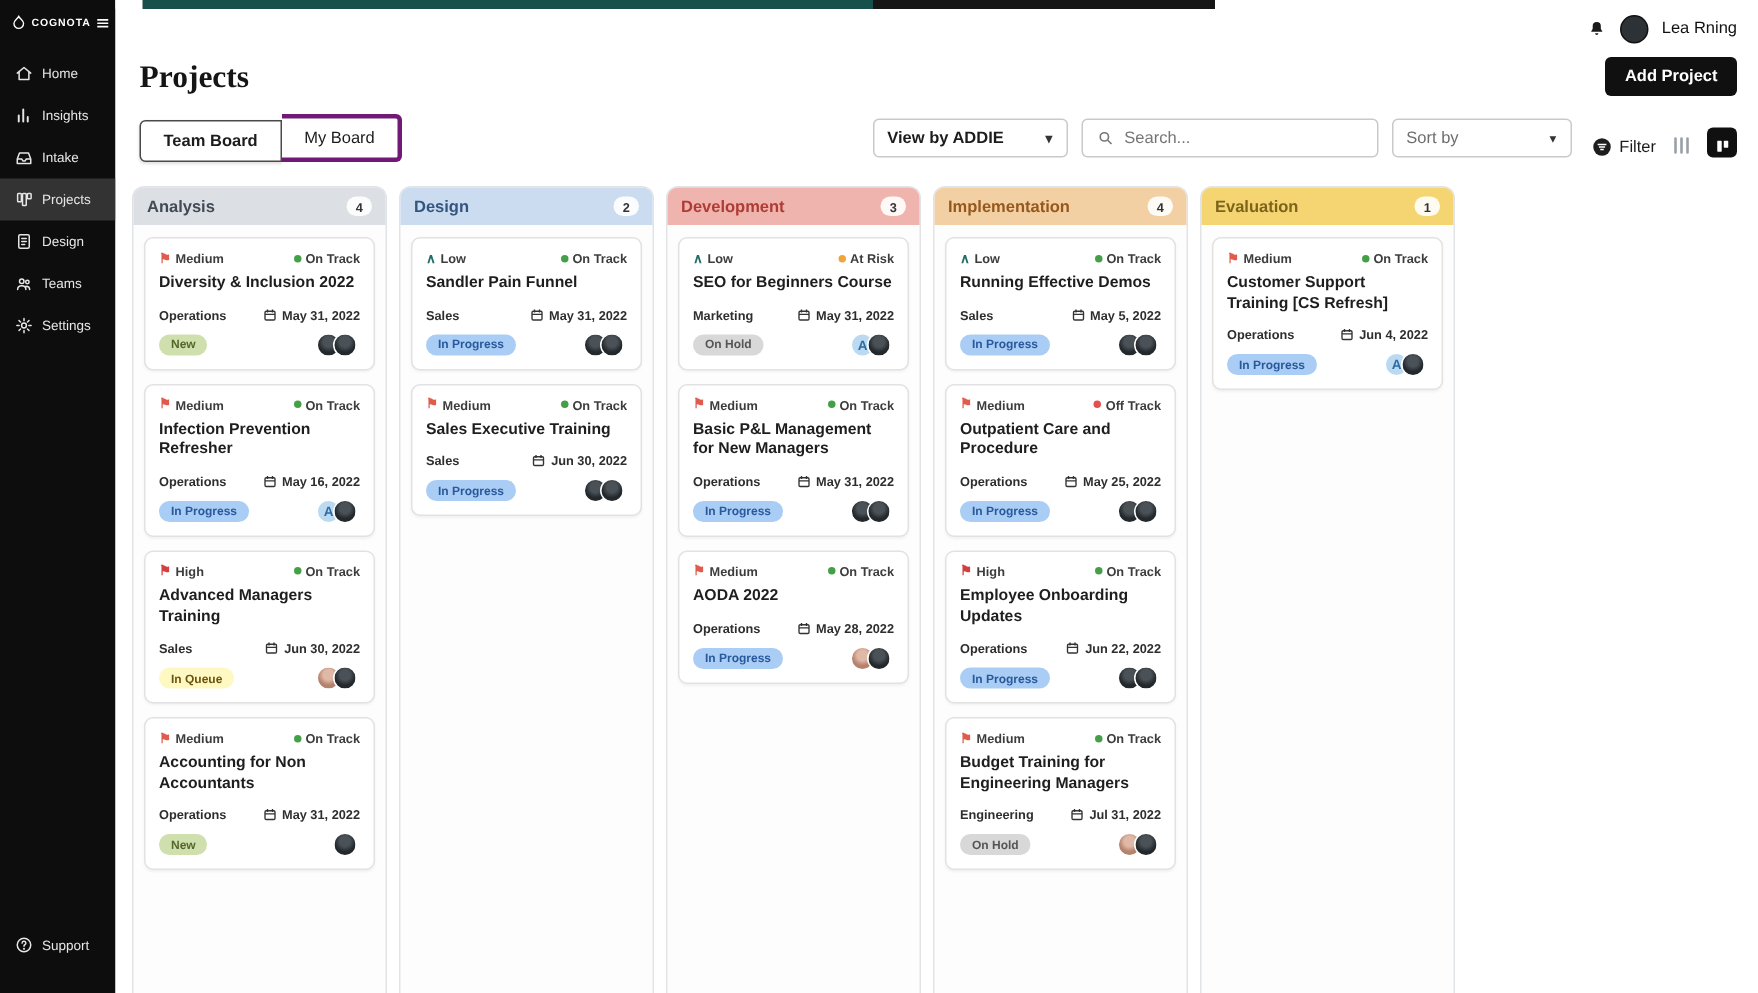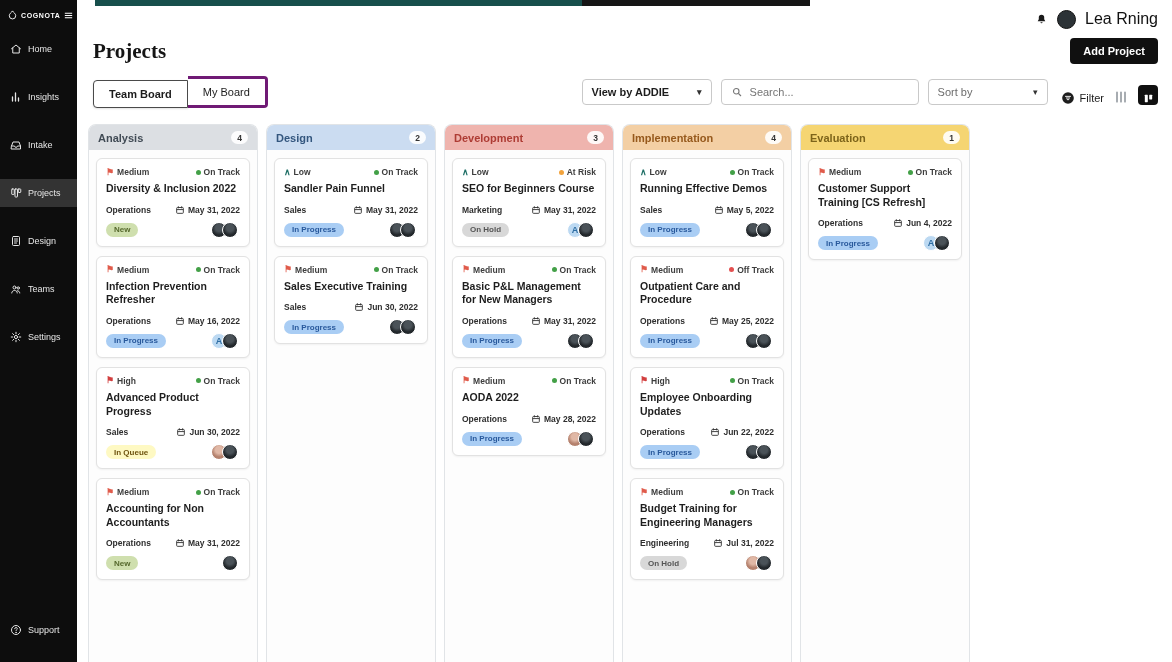--- a/index.html
+++ b/index.html
@@ -7,42 +7,42 @@
     font-family:"Liberation Sans", sans-serif; color:#222; }
   .app { display:flex; width:1172px; height:662px; }
 
   
   .sidebar { width:77px; min-width:77px; background:#0d0d0d; color:#eee;
     display:flex; flex-direction:column; }
   .logo-row { display:flex; align-items:center; gap:3px; padding:10px 6px 14px 7px; }
   .logo-mark { width:11px; height:11px; display:inline-flex; }
   .logo-text { font-size:7px; font-weight:700; letter-spacing:.6px; color:#fff; }
   .hamburger { margin-left:auto; width:11px; height:11px; display:inline-flex; }
-  .nav { display:flex; flex-direction:column; gap:20px; }
+  .nav { display:flex; flex-direction:column; gap:0; }
   .nav-item { display:flex; align-items:center; gap:6px; padding:8px 8px 8px 10px;
     font-size:9px; color:#e6e6e6; cursor:pointer; }
   .nav-item.active { background:#333; }
   .nav-item .icon { width:12px; height:12px; display:inline-flex; flex:none; }
   .icon svg { width:100%; height:100%; }
   .sidebar-bottom { margin-top:auto; padding-bottom:14px; display:flex; flex-direction:row; }
 
   
   .main { flex:1; display:flex; flex-direction:column; position:relative; background:#fff; }
   .topstrip { height:6px; display:flex; }
   .topstrip .sp { width:18px; background:#fff; }
   .topstrip .teal { width:487px; background:#174f4c; }
   .topstrip .dark { width:228px; background:#161616; }
   .topstrip .rest { flex:1; background:#fff; }
 
   .topbar { height:26px; display:flex; align-items:center; justify-content:flex-end;
     gap:9px; padding:0 14px; }
   .bell { width:13px; height:13px; display:inline-flex; color:#1a1a1a; cursor:pointer; }
   .user-avatar { width:19px; height:19px; border-radius:50%; background:#2c3236;
     border:1px solid #111; cursor:pointer; }
-  .user-name { font-size:16px; color:#111; }
+  .user-name { font-size:11px; color:#111; }
 
   .page-header { display:flex; align-items:center; justify-content:space-between;
     padding:6px 14px 12px 16px; }
   .page-title { font-family:"Liberation Serif", serif; font-size:21px; font-weight:700; color:#151515; }
   .add-btn { background:#101010; color:#fff; border:none; border-radius:4px;
     font-size:11px; font-weight:600; padding:7px 13px; cursor:pointer;
     font-family:"Liberation Sans",sans-serif; }
 
   .toolbar { display:flex; align-items:center; padding:0 14px 12px 16px; }
   .tabs { display:flex;align-items:flex-end; }
@@ -330,21 +330,21 @@
                   <span class="avatar initial">A</span>
                   <span class="avatar dark"></span>
                 </span>
               </div>
             </div>
             <div class="card">
               <div class="card-top">
                 <span class="pri"><span class="pri-ic" style="color:#d23f3f">⚑</span>High</span>
                 <span class="track"><span class="dot" style="background:#43a047"></span>On Track</span>
               </div>
-              <div class="card-title">Advanced Product Progress</div>
+              <div class="card-title">Advanced Managers Training</div>
               <div class="card-meta">
                 <span>Sales</span>
                 <span class="date"><span class="cal">
                     <svg viewBox="0 0 24 24" fill="none" stroke="currentColor" stroke-width="2.2">
                       <rect x="4" y="6" width="16" height="14" rx="2"></rect>
                       <path d="M8 3v5M16 3v5M4 11h16"></path>
                     </svg>
                   </span>Jun 30, 2022</span>
               </div>
               <div class="card-bottom">

